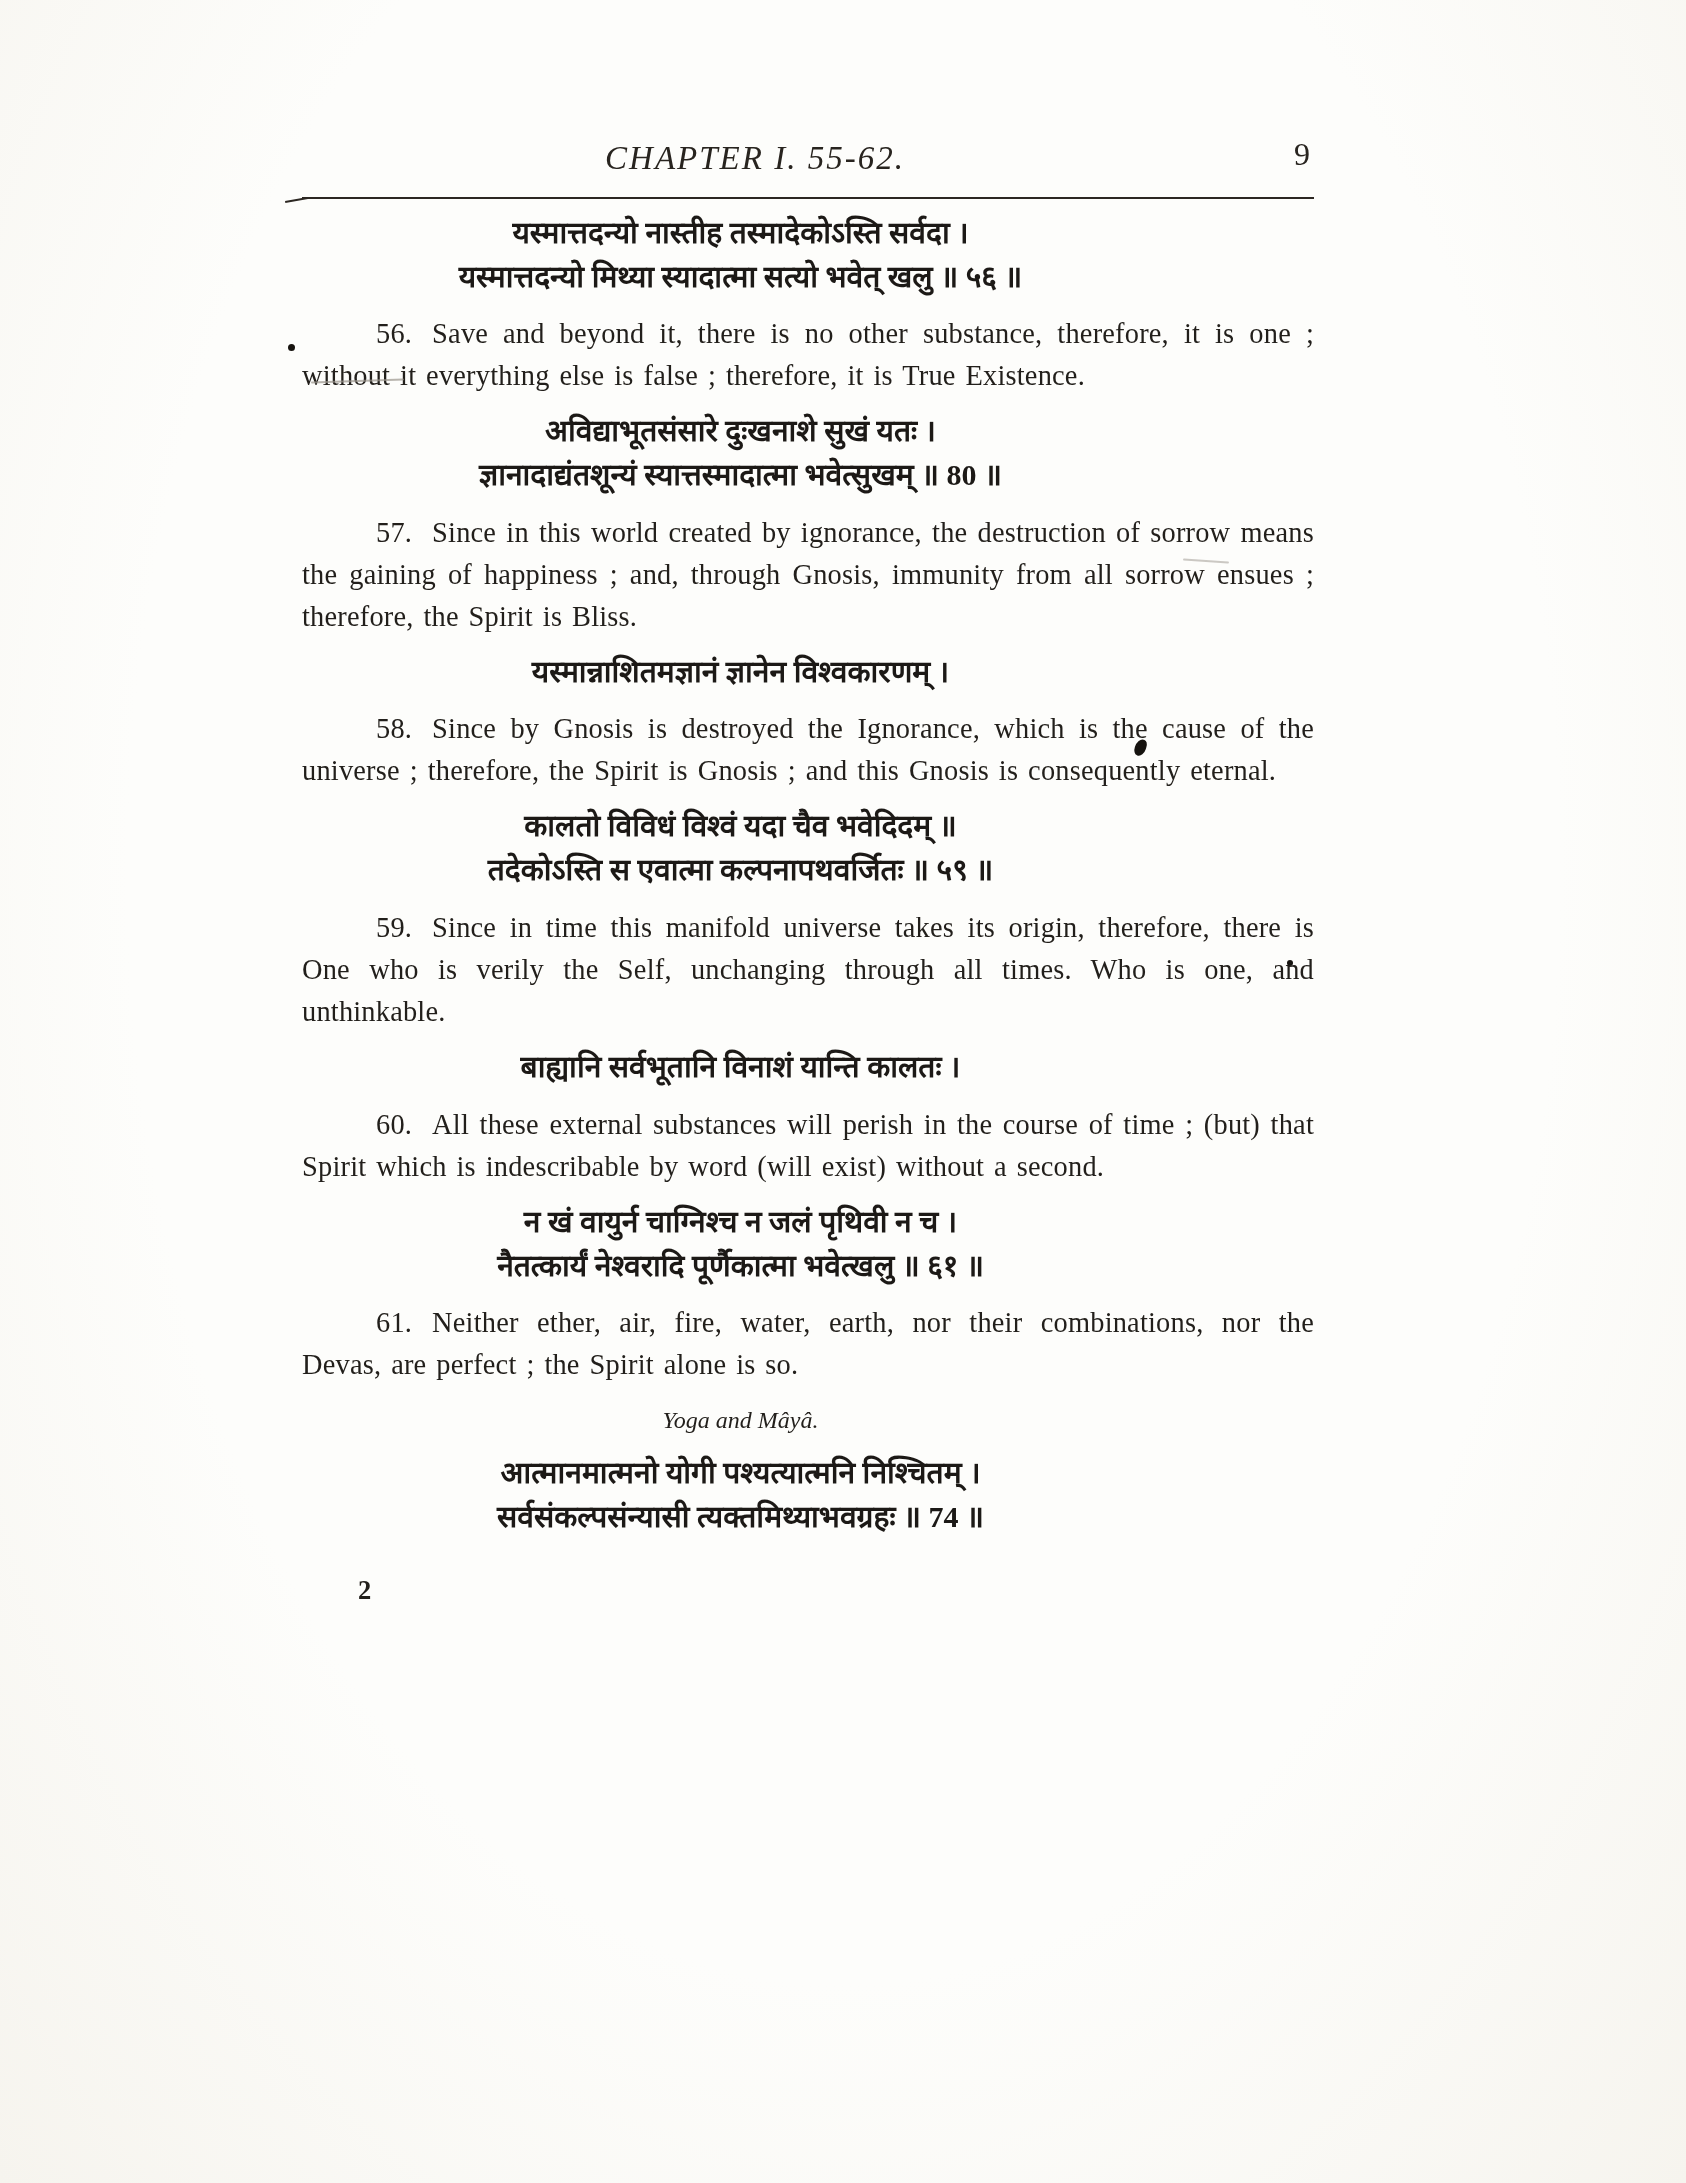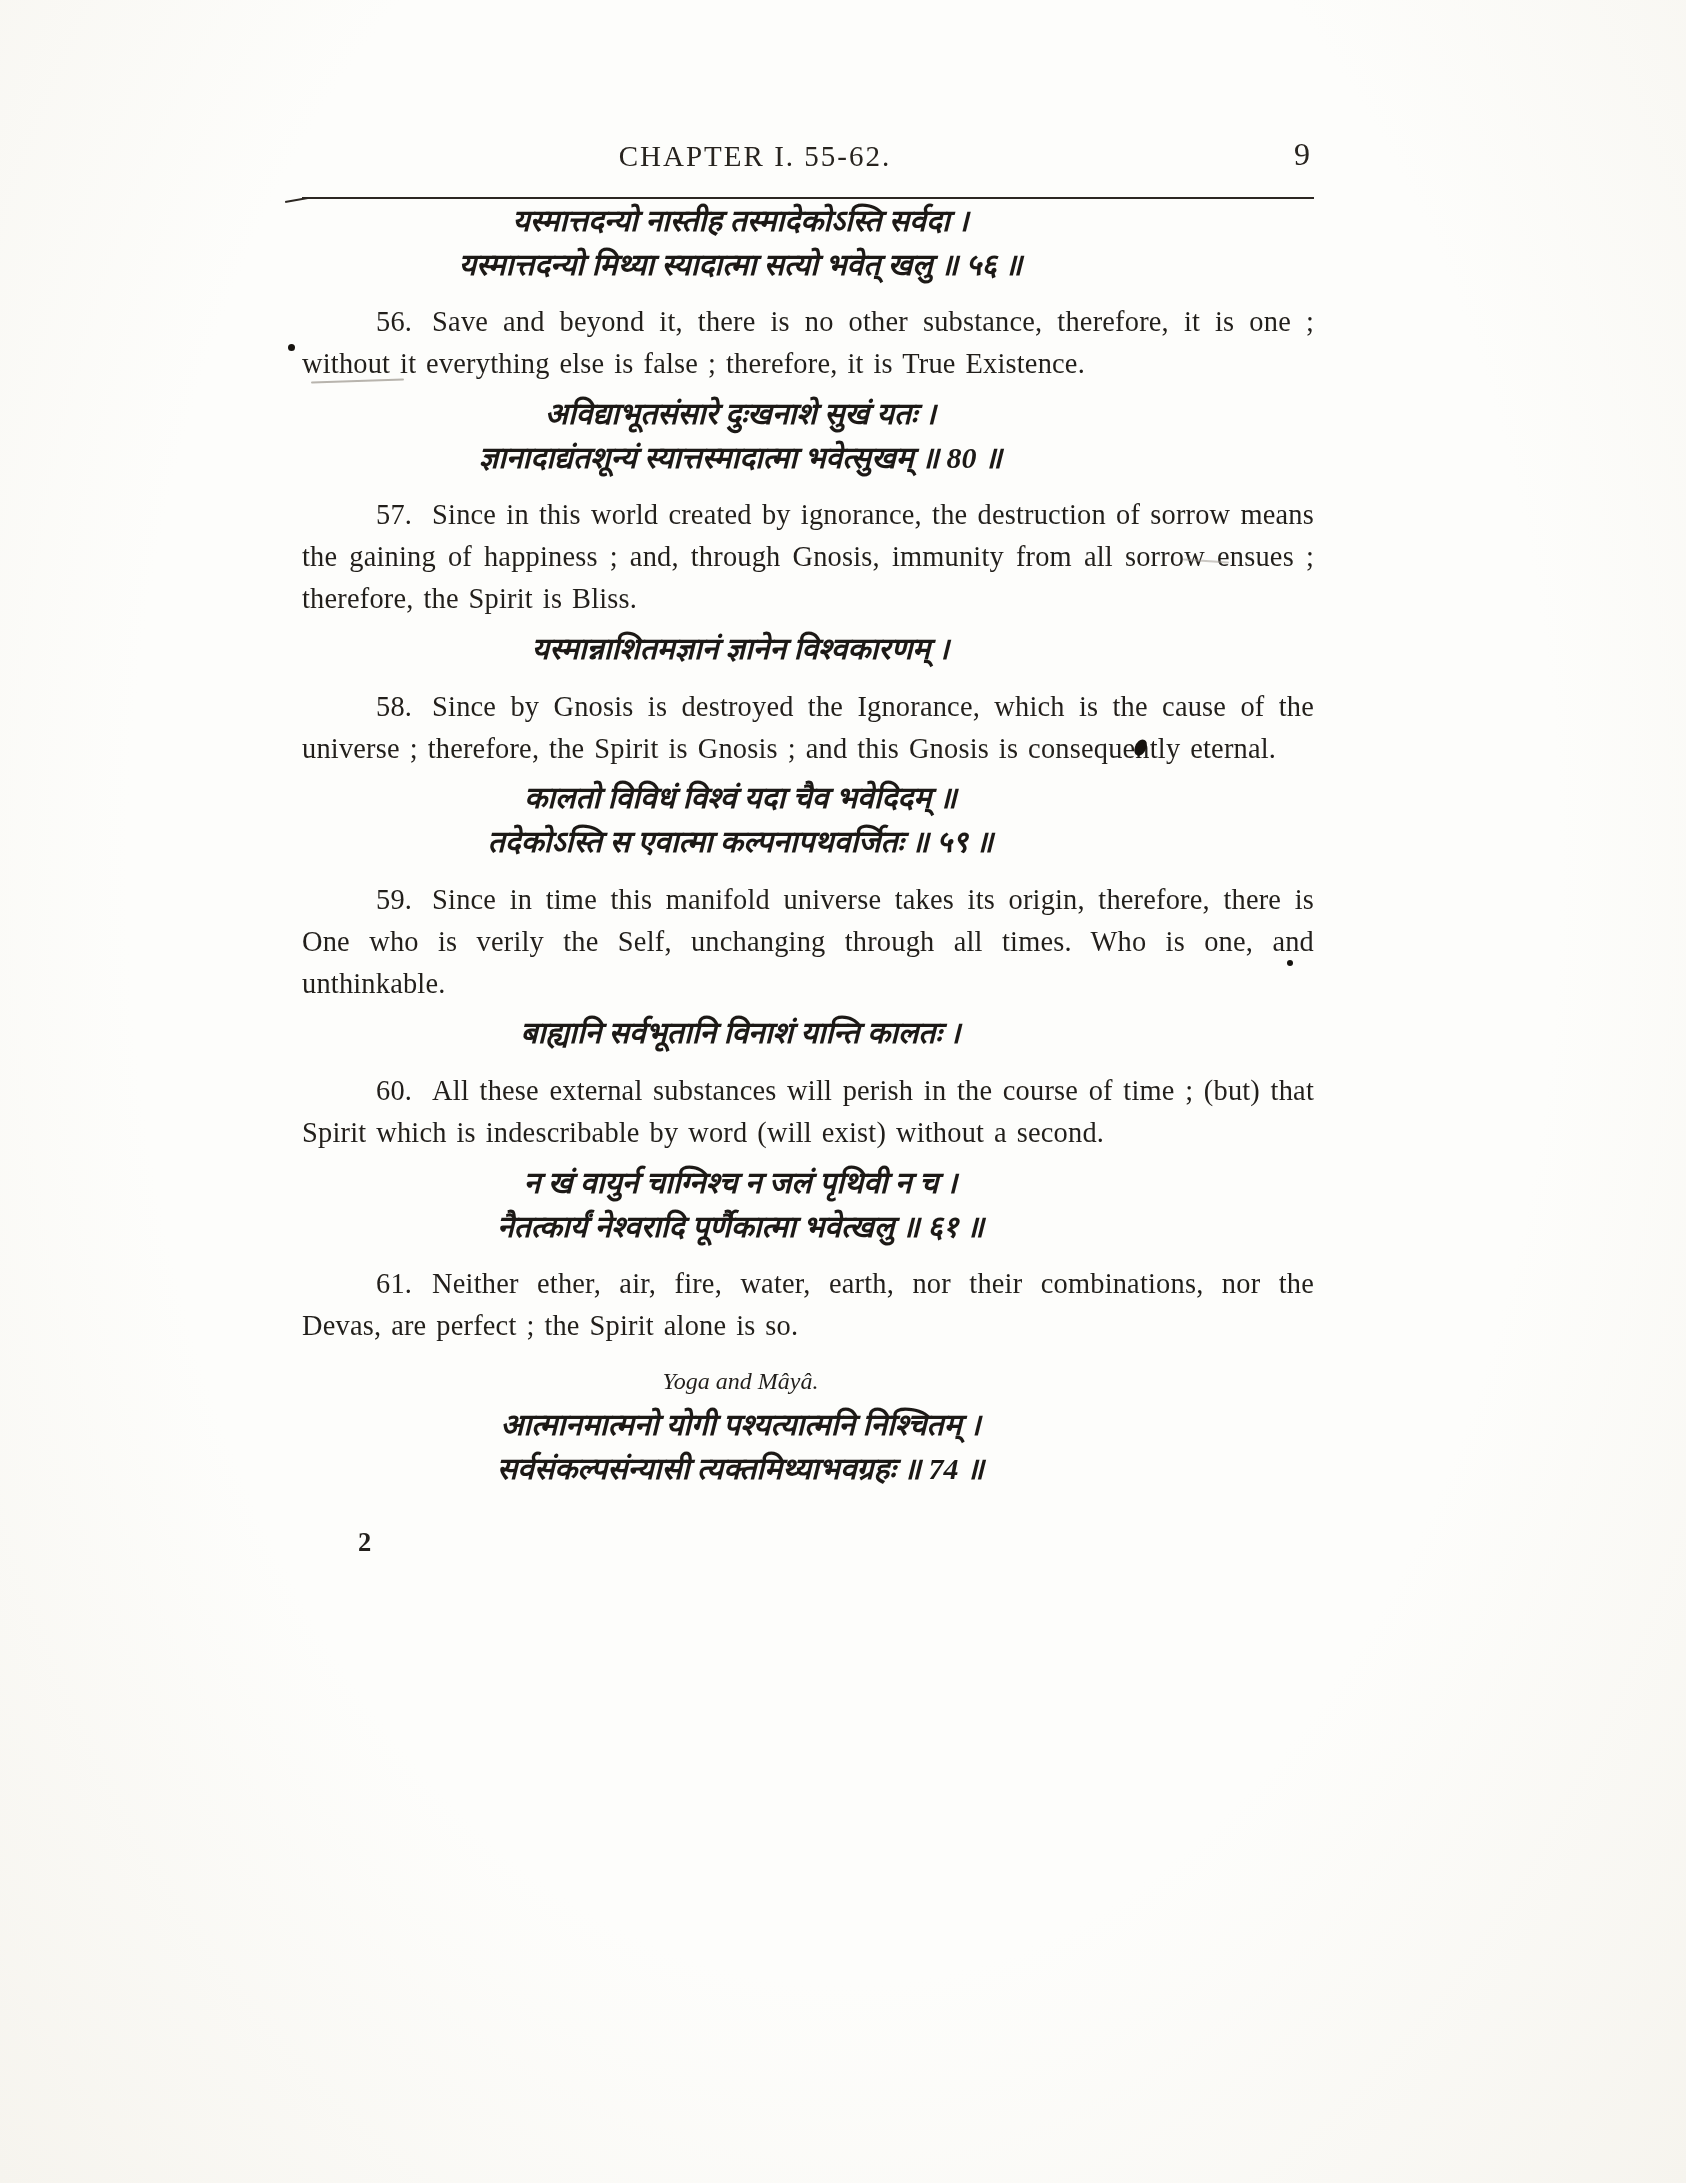--- a/index.html
+++ b/index.html
@@ -14,21 +14,22 @@
   }
   .content{
     position:absolute;
     left:302px;top:140px;
     width:1012px;
   }
   .running-head{position:relative;height:50px;}
   .running-title{
     text-align:center;
     padding-right:106px;
-    font-size:29px;
+    font-style:italic;
+    font-size:33px;
     letter-spacing:2px;
     color:#28241f;
   }
   .page-number{
     position:absolute;right:4px;top:-4px;
     font-size:32px;color:#28241f;
   }
   .header-rule{
     position:relative;
     margin-top:6.6px;
@@ -46,23 +47,22 @@
     word-spacing:2.6px;
     letter-spacing:0.2px;
     margin:14.6px 0 6.6px 0;
   }
   .para-num{margin-right:20px;}
   .verse{
     text-align:center;
     font-weight:700;
     font-size:30px;
     line-height:44px;
-    margin:0 135px 8px 0;
+    margin:12px 135px 8px 0;
     color:#1c1916;
-    font-style:italic;
   }
   .verse-line{white-space:nowrap;}
   .subheading{
     text-align:center;
     font-style:italic;
     font-size:24px;
     line-height:37px;
     margin:16px 135px 2.6px 0;
   }
   .footer-sig{

